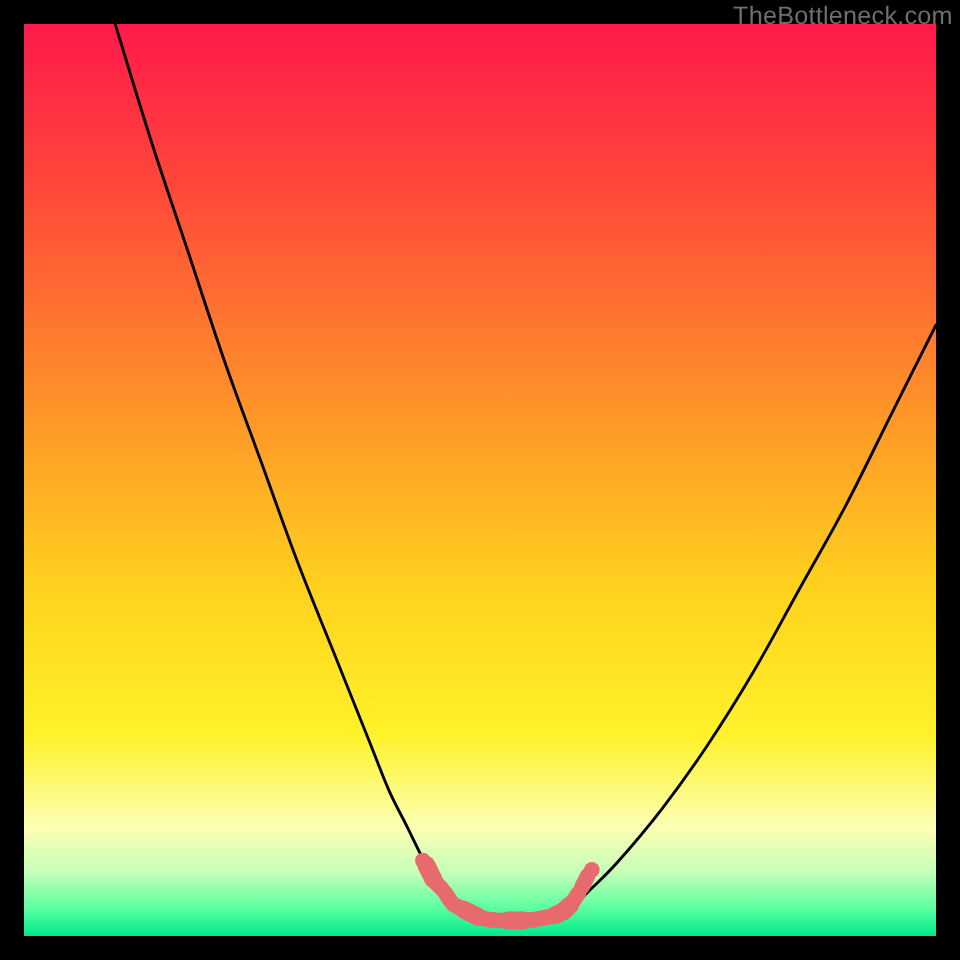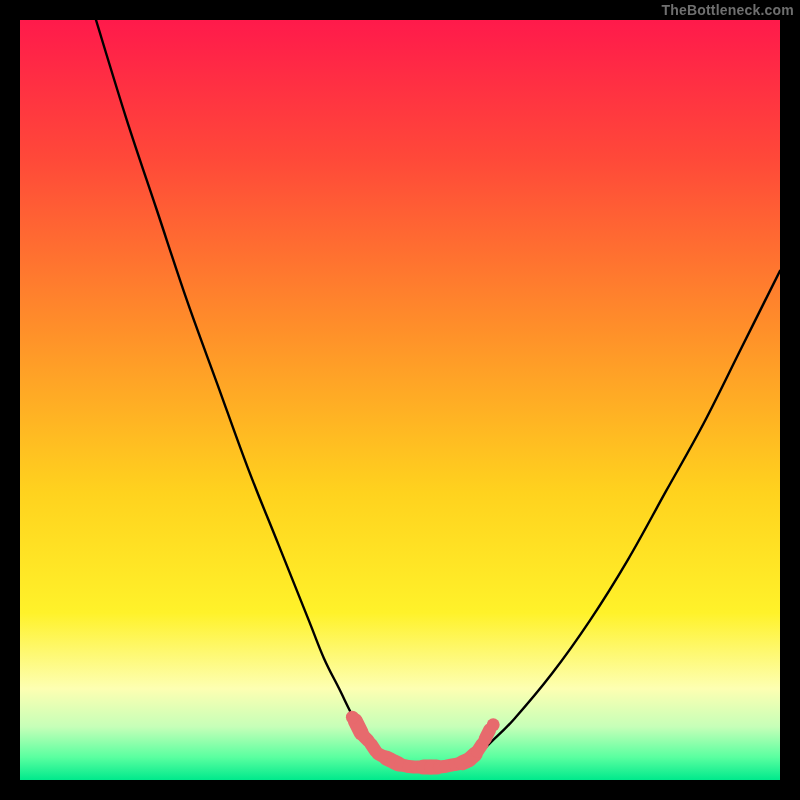--- a/index.html
+++ b/index.html
@@ -22,22 +22,22 @@
     left: 20px;
     top: 20px;
     width: 760px;
     height: 760px;
   }
   .watermark {
     position: absolute;
     top: 2px;
     right: 6px;
     color: #6f6f6f;
-    font-size: 14px;
-    font-weight: 700;
+    font-size: 21px;
+    font-weight: 400;
     letter-spacing: 0.2px;
     user-select: none;
   }
   svg { display: block; }
 </style>
 </head>
 <body>
 
 <div class="outer">
   <div class="plot">

